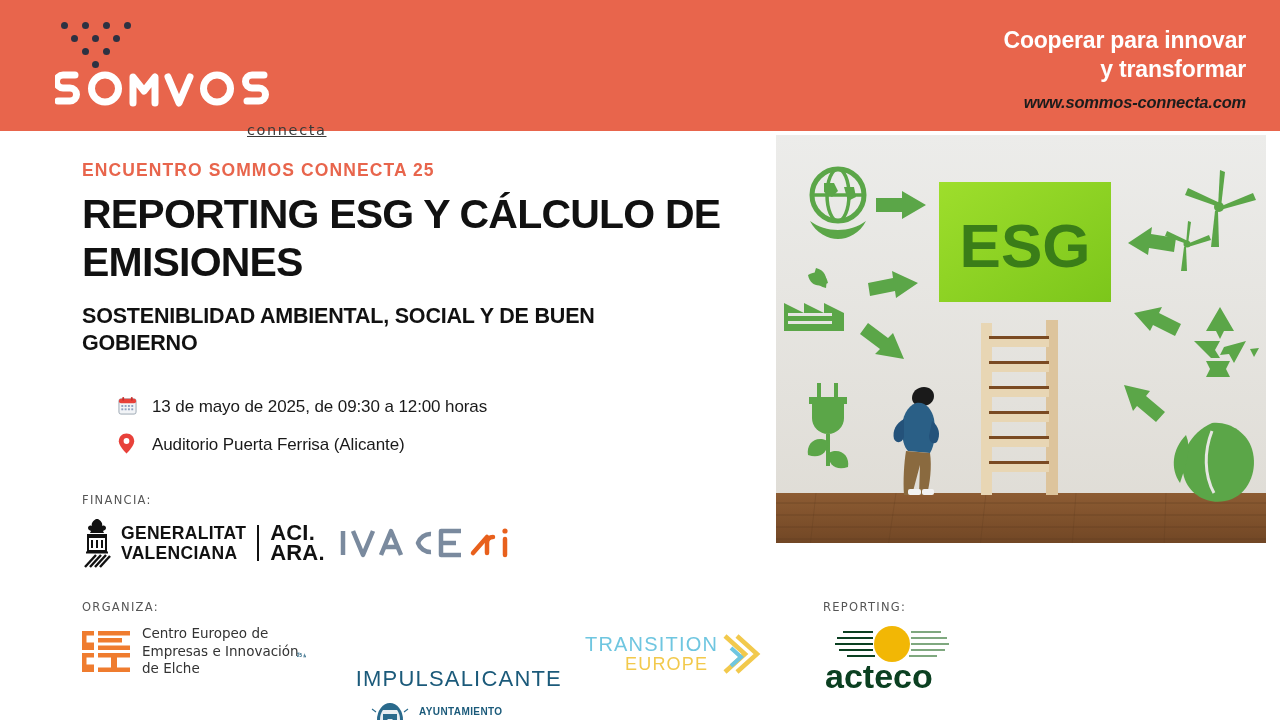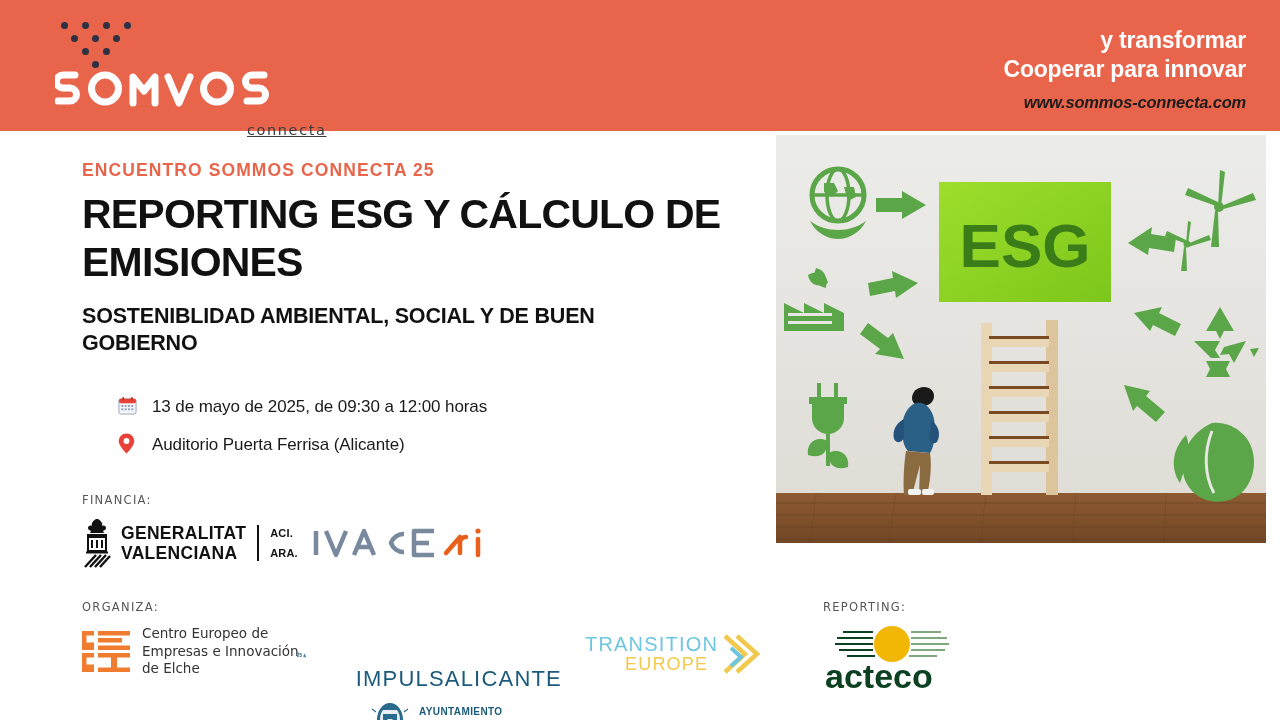--- a/index.html
+++ b/index.html
@@ -76,21 +76,21 @@
 
   
   .financia { position:absolute; left:80px; top:518px; display:flex; align-items:center; }
   .gva-crest { width:34px; height:50px; margin-right:7px; }
   .gva-text {
     font-family:"Liberation Sans", sans-serif; font-weight:bold;
     font-size:17.5px; line-height:20px; color:#111; letter-spacing:0.3px;
   }
   .vrule { width:2px; height:36px; background:#111; margin:0 11px; }
   .aci {
-    font-weight:bold; font-size:11px; line-height:20px; color:#111;
+    font-weight:bold; font-size:22px; line-height:20px; color:#111;
     letter-spacing:0.2px;
   }
   .ivace { margin-left:14px; height:40px; }
 
   
   .ceei { position:absolute; left:80px; top:625px; display:flex; align-items:center; }
   .ceei-mark { width:52px; height:46px; margin-right:10px; }
   .ceei-text {
     font-size:13.5px; line-height:17.5px; color:#333;
     font-family:"DejaVu Sans", sans-serif;
@@ -149,22 +149,22 @@
           <path d="M78 33 V7 l11 14 11 -14 v26"></path>
           <path d="M113 7 l11 26 11 -26"></path>
           <circle cx="162" cy="18.5" r="13.5"></circle>
           <path d="M209 5 H197 a6 6 0 0 0 0 13 h7 a6 6 0 0 1 0 13 H192"></path>
         </g>
       </svg>
       <div class="logo-sub">connecta</div>
     </div>
 
     <div class="tagline">
+      <div class="line">Cooperar para innovar</div>
       <div class="line">y transformar</div>
-      <div class="line">Cooperar para innovar</div>
       <div class="url">www.sommos-connecta.com</div>
     </div>
   </div>
 
   <div class="overline">ENCUENTRO SOMMOS CONNECTA 25</div>
   <div class="title">REPORTING ESG Y CÁLCULO DE EMISIONES</div>
   <div class="subtitle">SOSTENIBLIDAD AMBIENTAL, SOCIAL Y DE BUEN GOBIERNO</div>
 
   <div class="meta">
     <div class="meta-row">

